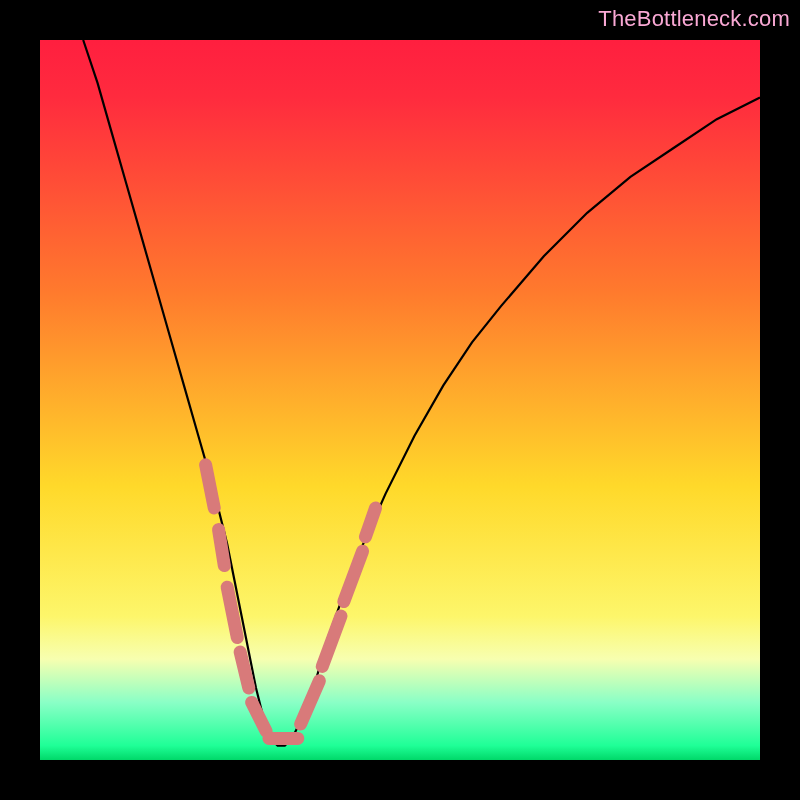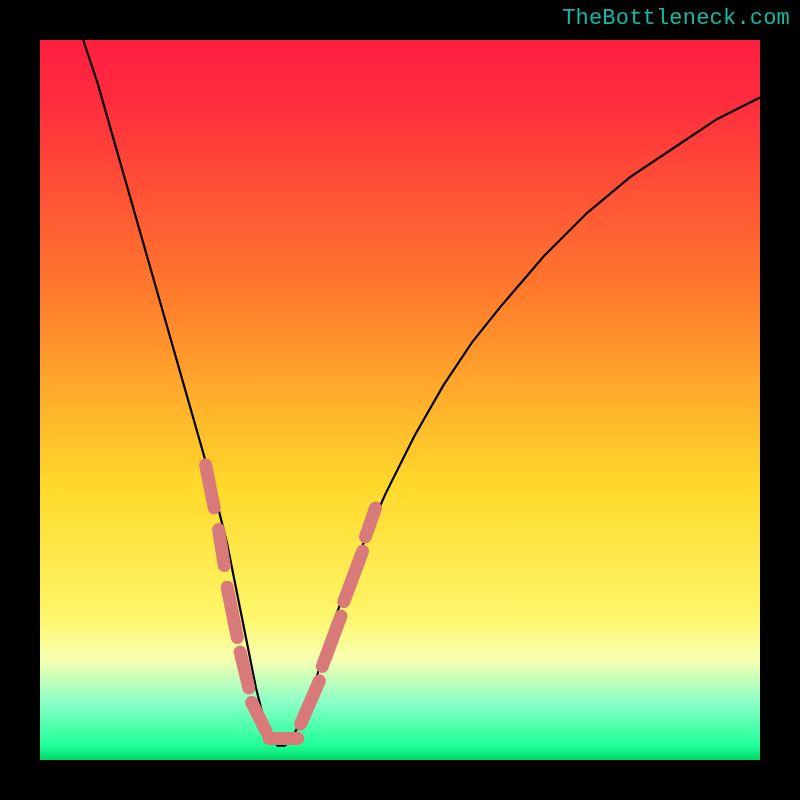--- a/index.html
+++ b/index.html
@@ -34,25 +34,24 @@
       var(--c-paleyellow) 86%,
       var(--c-lightgreen) 92%,
       var(--c-green) 98%,
       var(--c-deepgreen) 100%
     );
   }
   .watermark {
     position: absolute;
     top: 6px;
     right: 10px;
-    color: #14b8a6;
+    color: #f9a8d4;
     font-size: 22px;
     letter-spacing: 0.2px;
     font-weight: 500;
-    font-family: Liberation Mono, monospace;
   }
   svg.curve {
     position: absolute;
     left: 0;
     top: 0;
     width: 720px;
     height: 720px;
     overflow: visible;
   }
   .curve-path {

